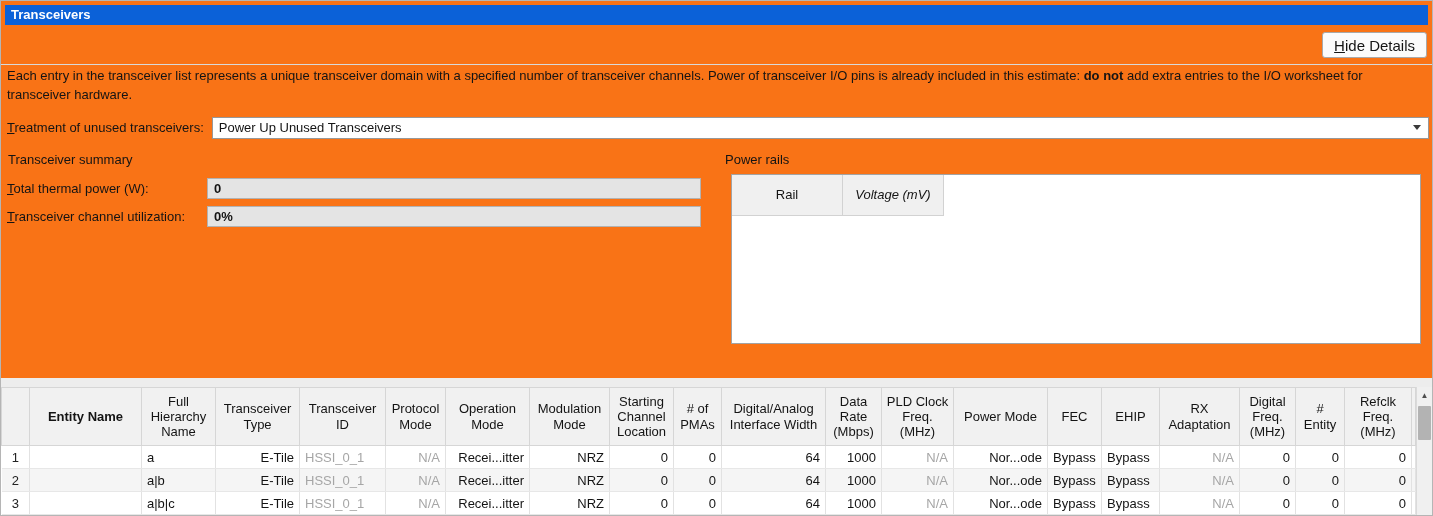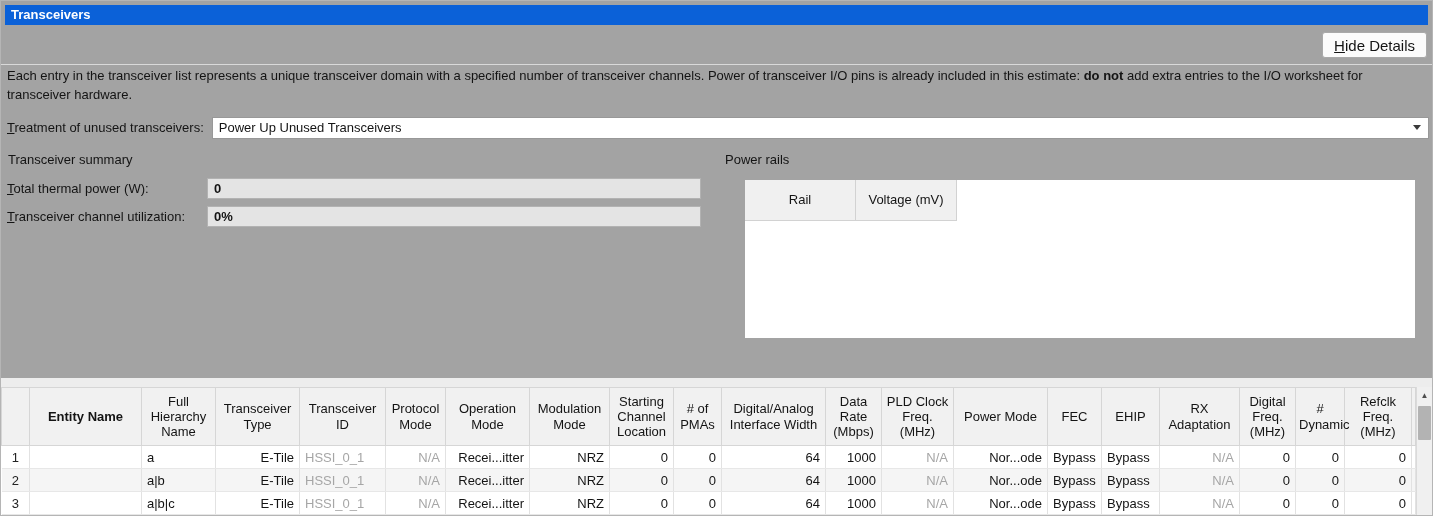--- a/index.html
+++ b/index.html
@@ -4,21 +4,21 @@
 <style>
   :root{
     --accent:#0b61d8;
     --muted-text:#a6a6a6;
     --field-bg:#e4e4e4;
   }
   *{box-sizing:border-box;}
   html,body{margin:0;padding:0;background:#fff;}
   body{width:1433px;height:516px;overflow:hidden;
        font-family:"Liberation Sans",sans-serif;font-size:13px;color:#141414;}
-  .page{position:relative;width:1433px;height:516px;border:1px solid #b5b5b5;background:#a3a3a3;overflow:hidden;}
+  .page{position:relative;width:1433px;height:516px;border:1px solid #b5b5b5;background:#f97316;overflow:hidden;}
 
   
   .titlebar{margin:4px 4px 0 4px;height:20px;line-height:20px;background:var(--accent);
             color:#fff;font-weight:bold;padding-left:6px;font-size:13px;}
 
   
   .toolbar{display:flex;justify-content:flex-end;margin:7px 5px 0 0;}
   .btn{height:26px;padding:2px 11px;border:1px solid #a9a9a9;border-radius:3px;
        background:#fbfbfb;font-family:"Liberation Sans",sans-serif;font-size:15px;color:#141414;cursor:default;}
   .accel{text-decoration:underline;}
@@ -38,27 +38,27 @@
   
   .mid{display:flex;margin:13px 0 0 6px;}
   .summary-col{width:717px;}
   .group-title{margin-left:1px;}
   .field-row{display:flex;align-items:center;margin-top:11px;}
   .field-row + .field-row{margin-top:7px;}
   .field-row label{width:200px;}
   .readonly-field{width:494px;height:21px;line-height:19px;background:var(--field-bg);
                   border:1px solid #b2b2b2;padding:0 6px;font-weight:bold;}
   .rails-col{flex:1;margin-right:11px;}
-  .rails-table{margin-top:7px;margin-left:15px;border:6px solid #a3a3a3;height:170px;background:#fff;}
+  .rails-table{margin-top:7px;margin-left:7px;border:1px solid #a3a3a3;height:170px;background:#fff;}
   .rails-header{display:flex;}
   .rails-hcell{background:#f0f0f0;border-right:1px solid #d2d2d2;border-bottom:1px solid #d2d2d2;
                height:41px;display:flex;align-items:center;justify-content:center;text-align:center;
                white-space:pre-line;line-height:1.25;}
   .rails-hcell.c0{width:111px;}
-  .rails-hcell.c1{width:101px;}
+  .rails-hcell.c1{width:101px;font-style:italic;}
   .rails-hcell.c2{width:127px;}
 
   
   .gap-strip{position:absolute;left:0;right:0;bottom:128px;height:9px;background:#ededed;}
 
   
   .bottom{position:absolute;left:0;right:0;bottom:0;height:128px;background:#fff;}
   table.main{border-collapse:collapse;table-layout:fixed;width:1415px;border-top:1px solid #cfcfcf;}
   table.main th{background:#f1f1f1;border:1px solid #d6d6d6;font-weight:normal;
                 text-align:center;vertical-align:middle;height:58px;padding:2px 3px;line-height:1.18;font-size:13px;}
@@ -166,21 +166,21 @@
             <th>Starting Channel Location</th>
             <th># of PMAs</th>
             <th>Digital/Analog Interface Width</th>
             <th>Data Rate (Mbps)</th>
             <th>PLD Clock Freq. (MHz)</th>
             <th>Power Mode</th>
             <th>FEC</th>
             <th>EHIP</th>
             <th>RX Adaptation</th>
             <th>Digital Freq. (MHz)</th>
-            <th># Dynamic</th>
+            <th># Entity</th>
             <th>Refclk Freq. (MHz)</th>
             <th></th>
           </tr>
       </thead>
       <tbody>
           <tr>
             <td class="rownum">1</td>
             <td class="al"></td>
             <td class="al">a</td>
             <td class="ar">E-Tile</td>

